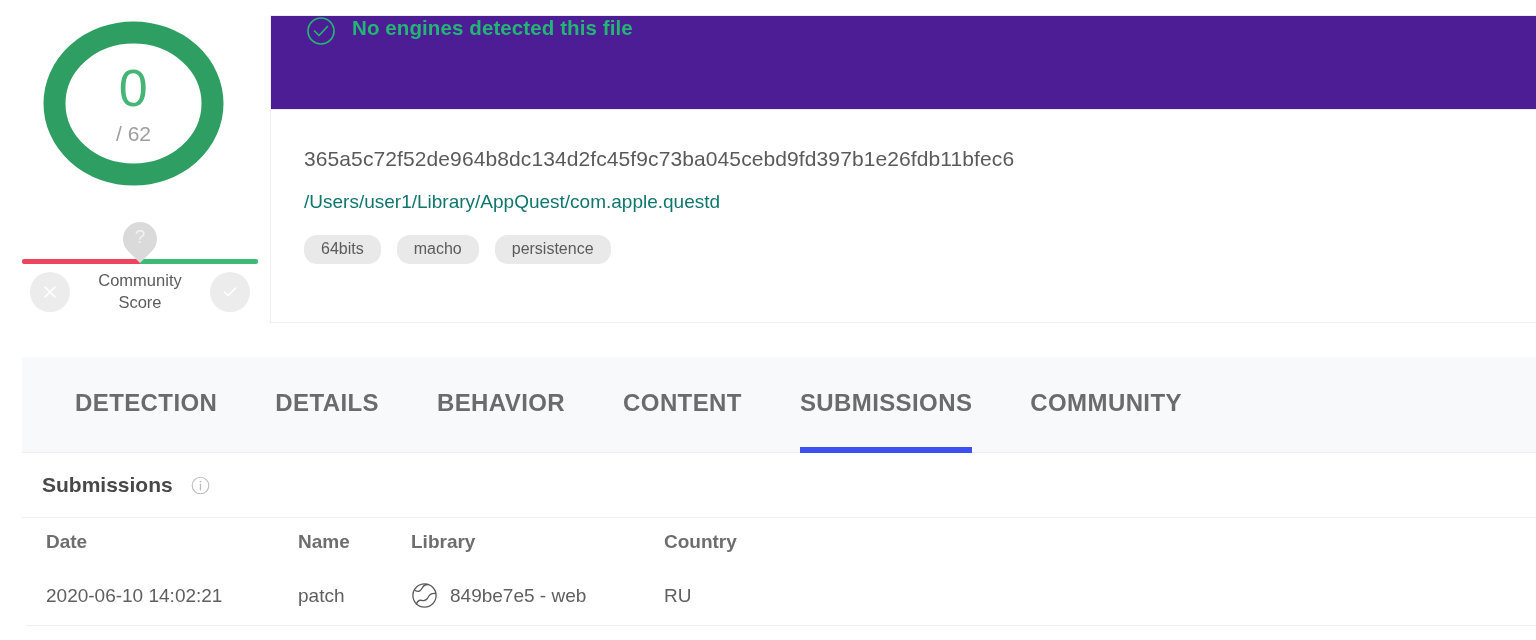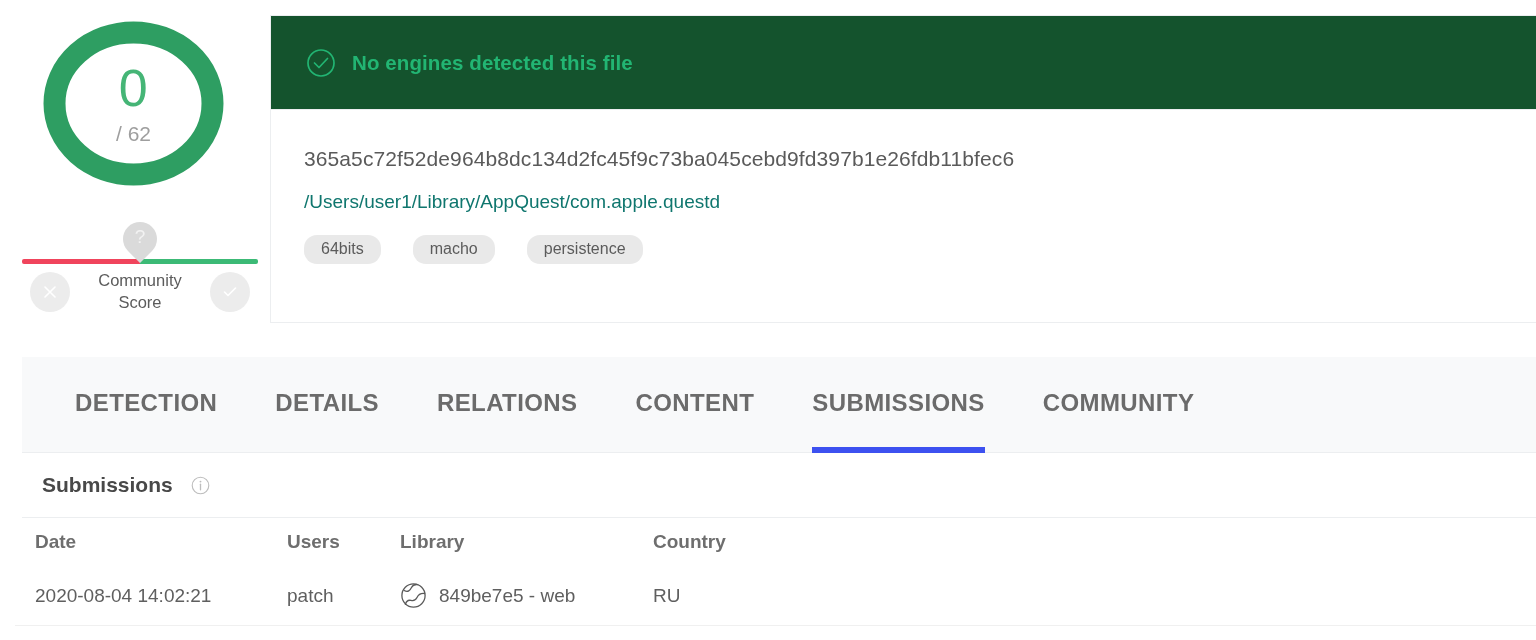--- a/index.html
+++ b/index.html
@@ -71,39 +71,39 @@
   .cs-btn svg { display: block; }
 
   
   .card {
     position: absolute; left: 270px; top: 15px; right: 0; height: 308px;
     background: #ffffff;
     border: 1px solid #eceef0;
     border-right: none;
   }
   .card-head {
-    height: 94px; background: #14532d; border-bottom: 1px solid #eceef0;
-    display: flex; align-items: center; padding-left: 35px;
+    height: 94px; background: #4c1d95; border-bottom: 1px solid #eceef0;
+    display: flex; align-items: flex-start; padding-left: 35px;
   }
   .head-icon { width: 30px; height: 30px; margin-right: 16px; flex: 0 0 auto; }
   .head-icon svg { display: block; }
   .head-text {
     font-size: 20.5px; font-weight: bold; color: #22b573; letter-spacing: 0.1px;
   }
   .card-body { position: relative; height: 212px; padding: 0; }
   .file-info {
     position: absolute; left: 33px; top: 38px; width: 1060px;
   }
   .file-hash {
     font-size: 21px; color: #5a5a5a; letter-spacing: 0.1px; line-height: 1;
   }
   .file-path {
     font-size: 19px; color: #0f766e; margin-top: 23px; line-height: 1;
   }
-  .tags { margin-top: 24px; display: flex; gap: 32px; }
+  .tags { margin-top: 24px; display: flex; gap: 16px; }
   .tag {
     background: #e9e9e9; color: #5b5b5b; font-size: 16px;
     border-radius: 13px; padding: 6px 17px 7px; line-height: 1;
   }
 
   
   .tabbar {
     position: absolute; left: 22px; top: 357px; right: 0; height: 96px;
     background: #f8f9fa; border-bottom: 1px solid #eceef0;
     display: flex; align-items: flex-start;
@@ -126,21 +126,21 @@
   .sec-head {
     position: absolute; left: 22px; top: 453px; right: 0; height: 65px;
     border-bottom: 1px solid #eceef0;
     display: flex; align-items: center; padding-left: 20px;
   }
   .sec-title { font-size: 21px; font-weight: bold; color: #484848; }
   .info-icon { margin-left: 18px; width: 19px; height: 19px; }
   .info-icon svg { display: block; }
 
   .tbl {
-    position: absolute; left: 15px; top: 518px; right: 0;
+    position: absolute; left: 26px; top: 518px; right: 0;
   }
   .tbl-row { display: flex; height: 43px; align-items: center; padding-left: 20px; }
   .tbl-row.head { font-size: 19px; font-weight: bold; color: #6e6e6e; height: 48px; }
   .tbl-row.data { font-size: 19px; color: #5f5f5f; height: 60px;
                   border-bottom: 1px solid #f0f0f0; }
   .c-date { width: 252px; flex: 0 0 252px; }
   .c-name { width: 113px; flex: 0 0 113px; }
   .c-source { width: 253px; flex: 0 0 253px; display: flex; align-items: center; }
   .c-country { flex: 1 1 auto; }
   .globe-icon { width: 27px; height: 27px; margin-right: 12px; flex: 0 0 auto; }
@@ -218,21 +218,21 @@
   <div class="tabbar">
     <div class="tab">
       <span>DETECTION</span>
       <span class="underline"></span>
     </div>
     <div class="tab">
       <span>DETAILS</span>
       <span class="underline"></span>
     </div>
     <div class="tab">
-      <span>RELATIONS</span>
+      <span>BEHAVIOR</span>
       <span class="underline"></span>
     </div>
     <div class="tab">
       <span>CONTENT</span>
       <span class="underline"></span>
     </div>
     <div class="tab active">
       <span>SUBMISSIONS</span>
       <span class="underline"></span>
     </div>
@@ -249,26 +249,26 @@
         <circle cx="9.5" cy="9.5" r="8.3" fill="none" stroke="#bdbdbd" stroke-width="1.1"></circle>
         <circle cx="9.5" cy="5.6" r="0.95" fill="#bdbdbd"></circle>
         <path d="M9.5 8.2 L9.5 13.8" stroke="#bdbdbd" stroke-width="1.3" stroke-linecap="round"></path>
       </svg>
     </span>
   </div>
 
   <div class="tbl">
     <div class="tbl-row head">
       <div class="c-date">Date</div>
-      <div class="c-name">Users</div>
+      <div class="c-name">Name</div>
       <div class="c-source">Library</div>
       <div class="c-country">Country</div>
     </div>
     <div class="tbl-row data">
-      <div class="c-date">2020-08-04 14:02:21</div>
+      <div class="c-date">2020-06-10 14:02:21</div>
       <div class="c-name">patch</div>
       <div class="c-source">
         <span class="globe-icon">
           <svg width="27" height="27" viewBox="0 0 27 27" aria-hidden="true">
             <circle cx="13.5" cy="13.5" r="11.6" fill="none" stroke="#5a5a5a" stroke-width="1.3"></circle>
             <path d="M4.2 8.5 C8 10.5 10 8.5 11.5 5.5 C12.5 3.4 15 2.2 17.8 2.6" fill="none" stroke="#5a5a5a" stroke-width="1.3" stroke-linecap="round"></path>
             <path d="M24.6 11.5 C21 11 18.5 12.5 17 15.5 C15.8 18 13.5 19 11 18.4
                      C8.4 17.8 6.2 19.4 5.4 22.4" fill="none" stroke="#5a5a5a" stroke-width="1.3" stroke-linecap="round"></path>
           </svg>
         </span>

